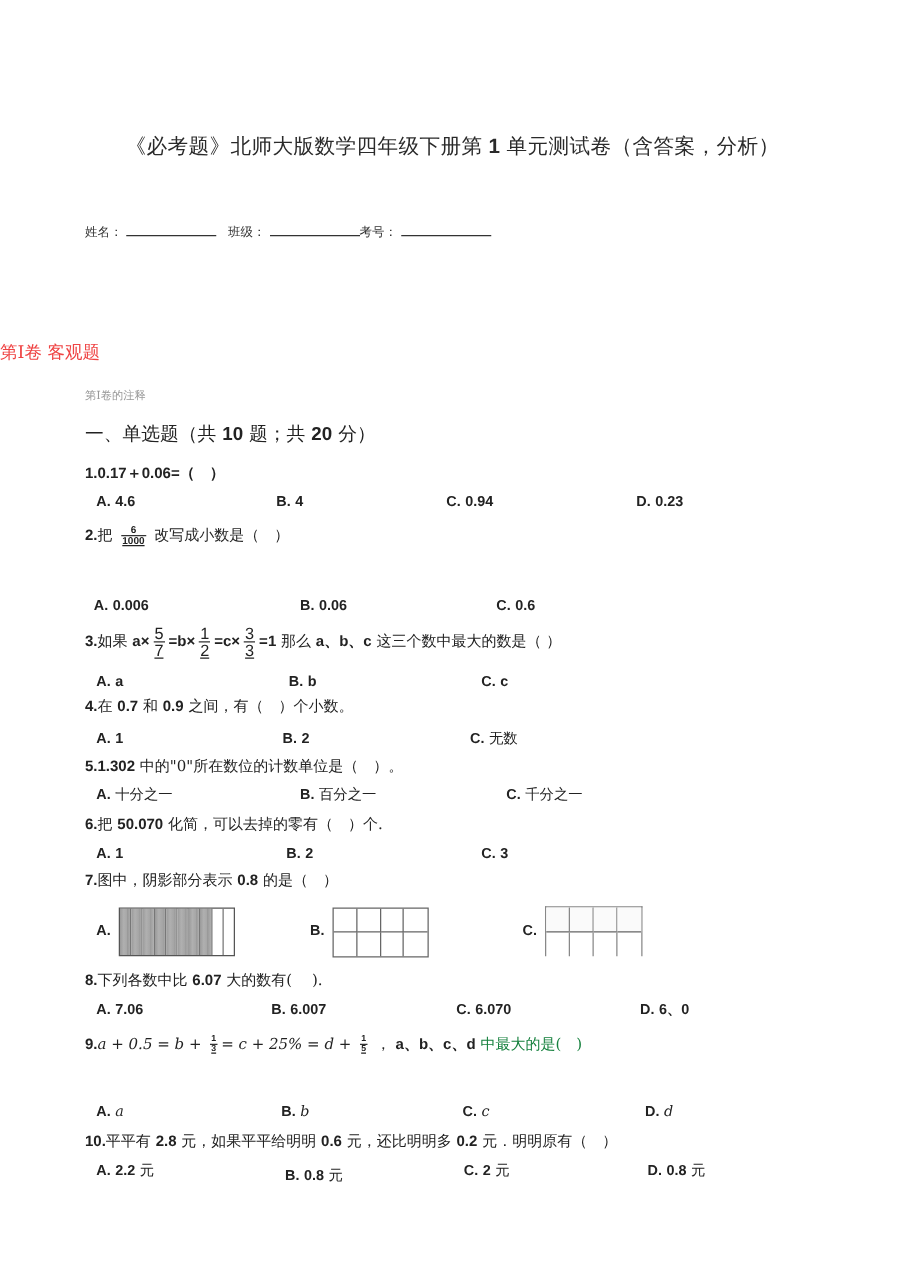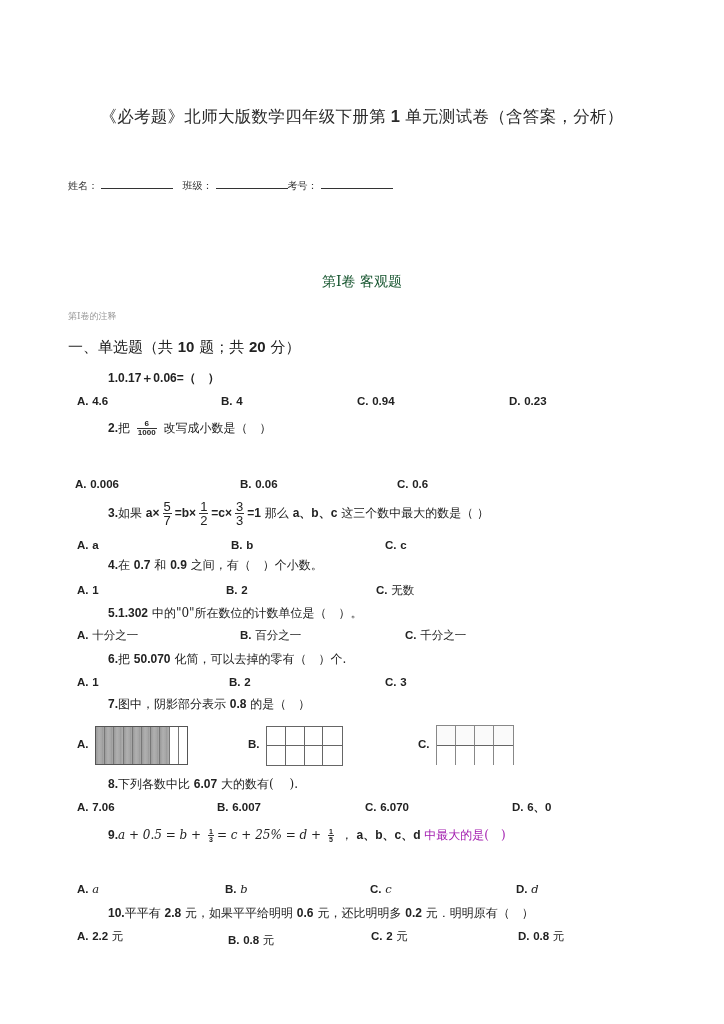--- a/index.html
+++ b/index.html
@@ -13,31 +13,31 @@
   .title b { font-family: "Liberation Sans", sans-serif; }
   .info { left: 68px; top: 176px; font-size: 10px; color: #333; }
   .info .blank { display: inline-block; border-bottom: 1px solid #333; height: 12px; vertical-align: baseline; }
   table.score {
     position: absolute; left: 62px; top: 212px; width: 584px;
     border-collapse: collapse; font-size: 13px; color: #555;
   }
   table.score td { border: 1px solid #555; height: 20px; text-align: center; padding: 0; }
   table.score tr:first-child td { border-top: 1.5px solid #333; }
   table.score tr:last-child td { border-bottom: 1.5px solid #333; }
-  .vol-title { left: 0; width: 724px; top: 273px; text-align: center; font-size: 14px; color: #14532d; }
+  .vol-title { left: 0; width: 724px; top: 273px; text-align: left; font-size: 14px; color: #ef4444; }
   .note { left: 68px; top: 310px; font-size: 9px; color: #999; }
   .section { left: 68px; top: 338px; font-size: 15px; color: #222; }
   .section b { font-family: "Liberation Sans", sans-serif; }
-  .q { left: 68px; font-size: 12px; color: #222; margin-left: 40px; }
+  .q { left: 68px; font-size: 12px; color: #222; }
   .q b, .opt b, .num { font-family: "Liberation Sans", sans-serif; font-weight: bold; }
   .opt { font-size: 11.5px; color: #222; }
   .opt .txt { font-family: "DejaVu Serif", serif; font-weight: normal; }
   .frac { display: inline-block; vertical-align: middle; text-align: center; line-height: 1; margin: 0 3px; }
   .frac .n { display: block; border-bottom: 1px solid #333; padding: 0 1px; }
-  .frac .d { display: block; padding: 0 1px; }
+  .frac .d { display: block; padding: 0 1px; text-decoration: underline; }
   .frac.small { font-size: 8px; font-family: "Liberation Sans", sans-serif; font-weight: bold; }
   .frac.big { font-size: 13px; font-family: "Liberation Sans", sans-serif; }
   .frac.tiny { font-size: 7px; font-family: "Liberation Sans", sans-serif; font-weight: bold; }
   .math { font-family: "DejaVu Serif", serif; font-style: italic; }
   .figA { left: 95px; top: 726px; width: 91px; height: 37px; border: 1px solid #555; display: flex; }
   .figA .cell { flex: 1; border-right: 1px solid #777; }
   .figA .cell:last-child { border-right: none; }
   .figA .cell.shaded { background: repeating-linear-gradient(90deg, #9a9a9a 0, #b0b0b0 3px, #a5a5a5 6px); }
   .figB { left: 266px; top: 726px; width: 75px; height: 38px; border: 1px solid #666; display: grid; grid-template-columns: repeat(4, 1fr); grid-template-rows: repeat(2, 1fr); }
   .figB .cell { border-right: 1px solid #666; border-bottom: 1px solid #666; }
@@ -189,21 +189,21 @@
 </div>
 <div class="abs opt" style="left:77px;top:800px"><b>A.</b> <b>7.06</b></div>
 <div class="abs opt" style="left:217px;top:800px"><b>B.</b> <b>6.007</b></div>
 <div class="abs opt" style="left:365px;top:800px"><b>C.</b> <b>6.070</b></div>
 <div class="abs opt" style="left:512px;top:800px"><b>D.</b> <b>6、0</b></div>
 
 <div class="abs q" style="top:827px">
   <span class="num">9.</span><span class="math">a + 0.5 = b + </span><span class="frac tiny"><span class="n">1</span><span class="d">3</span></span><span class="math">= c + 25% = d + </span><span class="frac tiny"><span class="n">1</span><span class="d">5</span></span>
   <span>，</span>
   <b>a、b、c、d</b>
-  <span style="color:#a21caf">中最大的是(　)</span>
+  <span style="color:#15803d">中最大的是(　)</span>
 </div>
 <div class="abs opt" style="left:77px;top:882px"><b>A.</b> <span class="math">a</span></div>
 <div class="abs opt" style="left:225px;top:882px"><b>B.</b> <span class="math">b</span></div>
 <div class="abs opt" style="left:370px;top:882px"><b>C.</b> <span class="math">c</span></div>
 <div class="abs opt" style="left:516px;top:882px"><b>D.</b> <span class="math">d</span></div>
 
 <div class="abs q" style="top:905px">
   <span class="num">10.</span><span>平平有</span>
   <b>2.8</b>
   <span>元，如果平平给明明</span>

